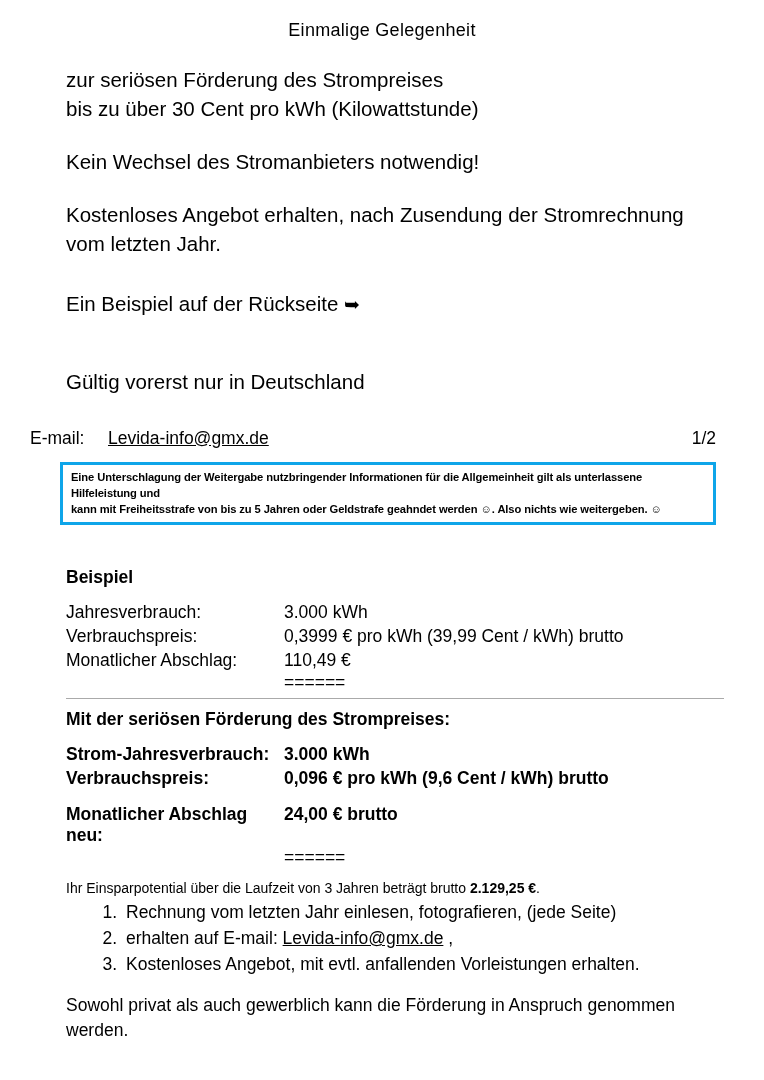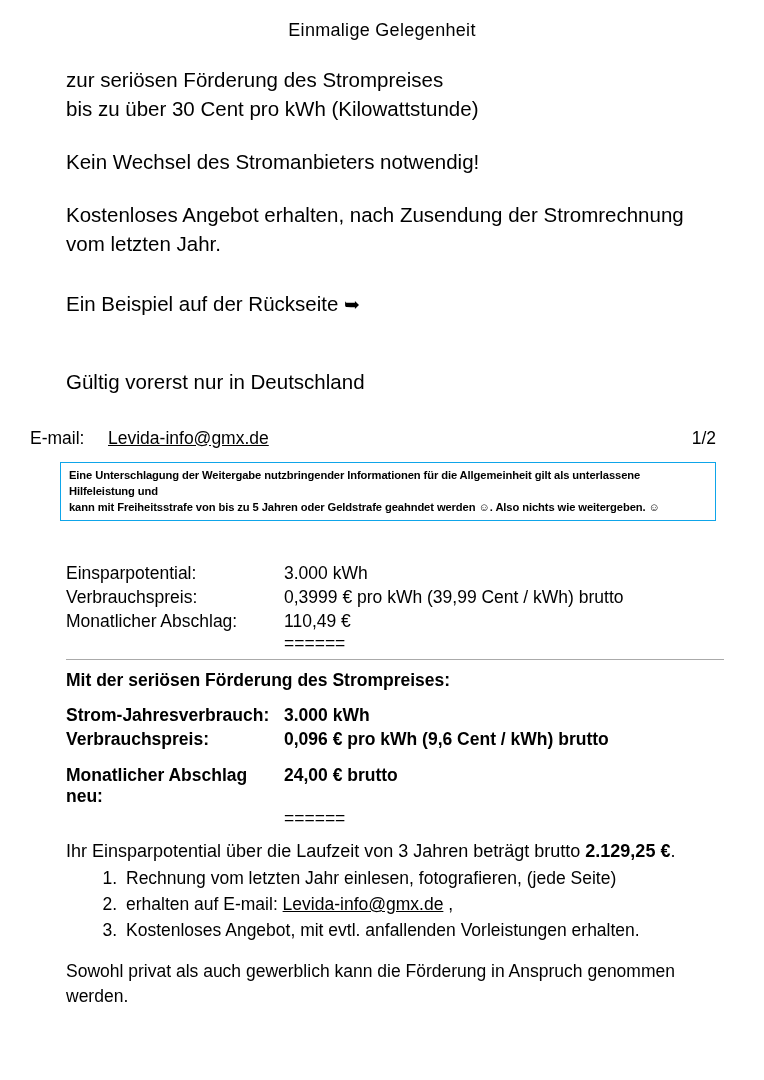--- a/index.html
+++ b/index.html
@@ -62,21 +62,21 @@
     text-decoration: underline;
     font-size: 17.5px;
   }
   .page-num {
     margin-left: auto;
     font-size: 17.5px;
   }
 
   .legal-box {
     margin: 13px 48px 0 60px;
-    border: 1px solid #0ea5e9;
+    border: 3px solid #0ea5e9;
     padding: 4px 8px 5px 8px;
     font-size: 11.2px;
     line-height: 1.45;
     font-weight: bold;
     letter-spacing: -0.1px;
   }
 
   
   .sec2 {
     margin-top: 42px;
@@ -116,21 +116,21 @@
     border-top: 1px solid #aaaaaa;
     margin: 5px 0 0 0;
     width: 100%;
   }
   .offer-head {
     font-weight: bold;
     font-size: 17.5px;
     margin-top: 10px;
   }
   .saving {
-    font-size: 18px;
+    font-size: 14px;
     margin-top: 12px;
   }
   .saving b { font-weight: bold; }
 
   ol.steps {
     font-size: 17.5px;
     margin: 4px 0 0 0;
     padding-left: 56px;
     line-height: 1.42;
   }
@@ -174,25 +174,26 @@
     <span class="email-addr">Levida-info@gmx.de</span>
     <span class="page-num">1/2</span>
   </div>
 
   <div class="legal-box">
     <div>Eine Unterschlagung der Weitergabe nutzbringender Informationen für die Allgemeinheit gilt als unterlassene Hilfeleistung und</div>
     <div>kann mit Freiheitsstrafe von bis zu 5 Jahren oder Geldstrafe geahndet werden ☺. Also nichts wie weitergeben. ☺</div>
   </div>
 
   <div class="sec2">
+    <div class="h-bold">Beispiel</div>
 
     <table class="facts">
       <tbody>
         <tr>
-          <td class="c1">Einsparpotential:</td>
+          <td class="c1">Jahresverbrauch:</td>
           <td>3.000 kWh</td>
         </tr>
         <tr>
           <td class="c1">Verbrauchspreis:</td>
           <td>0,3999 € pro kWh (39,99 Cent / kWh) brutto</td>
         </tr>
         <tr>
           <td class="c1">Monatlicher Abschlag:</td>
           <td>110,49 €</td>
         </tr>

